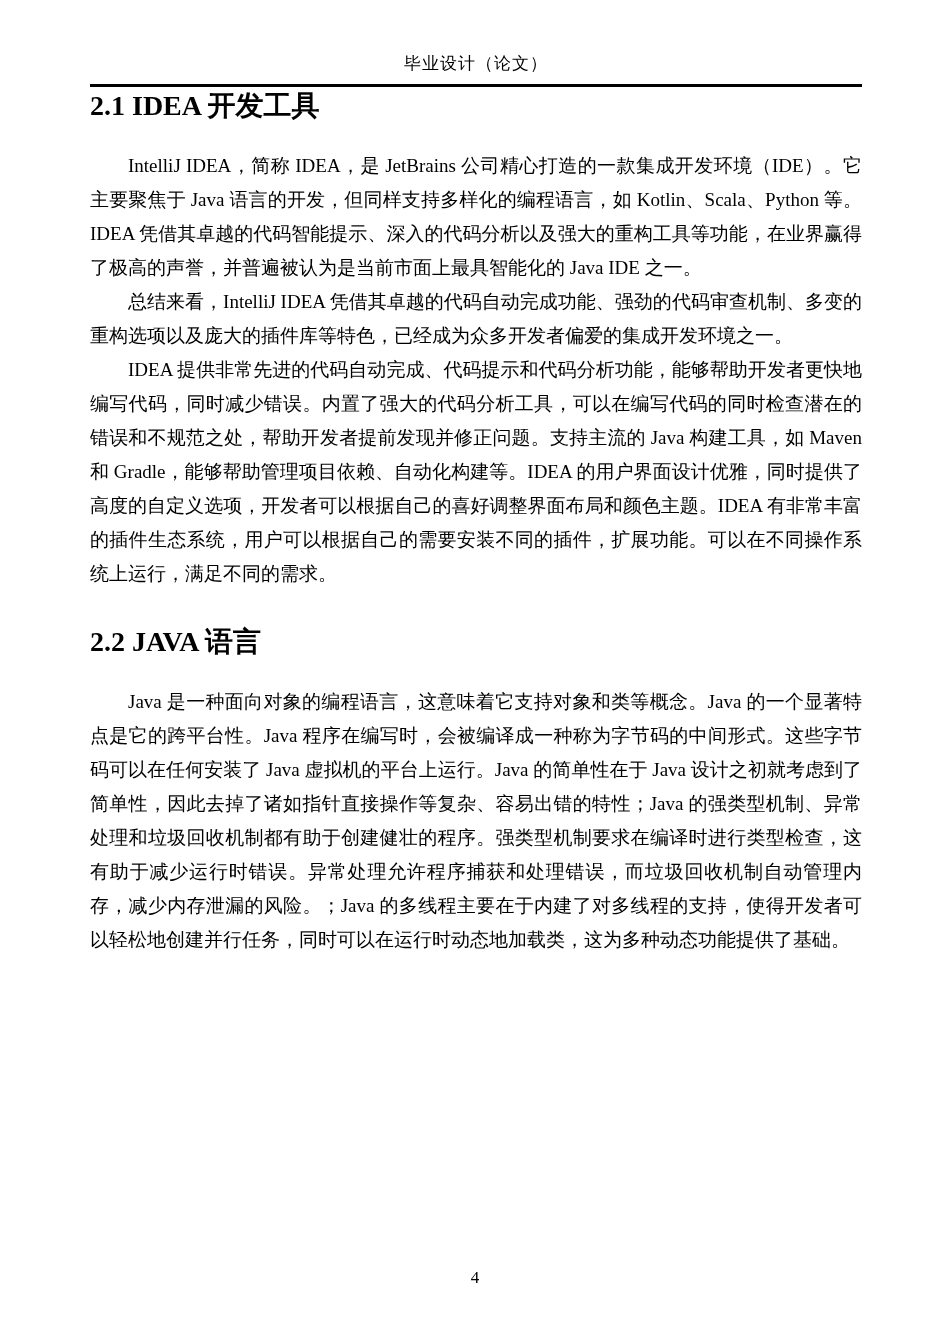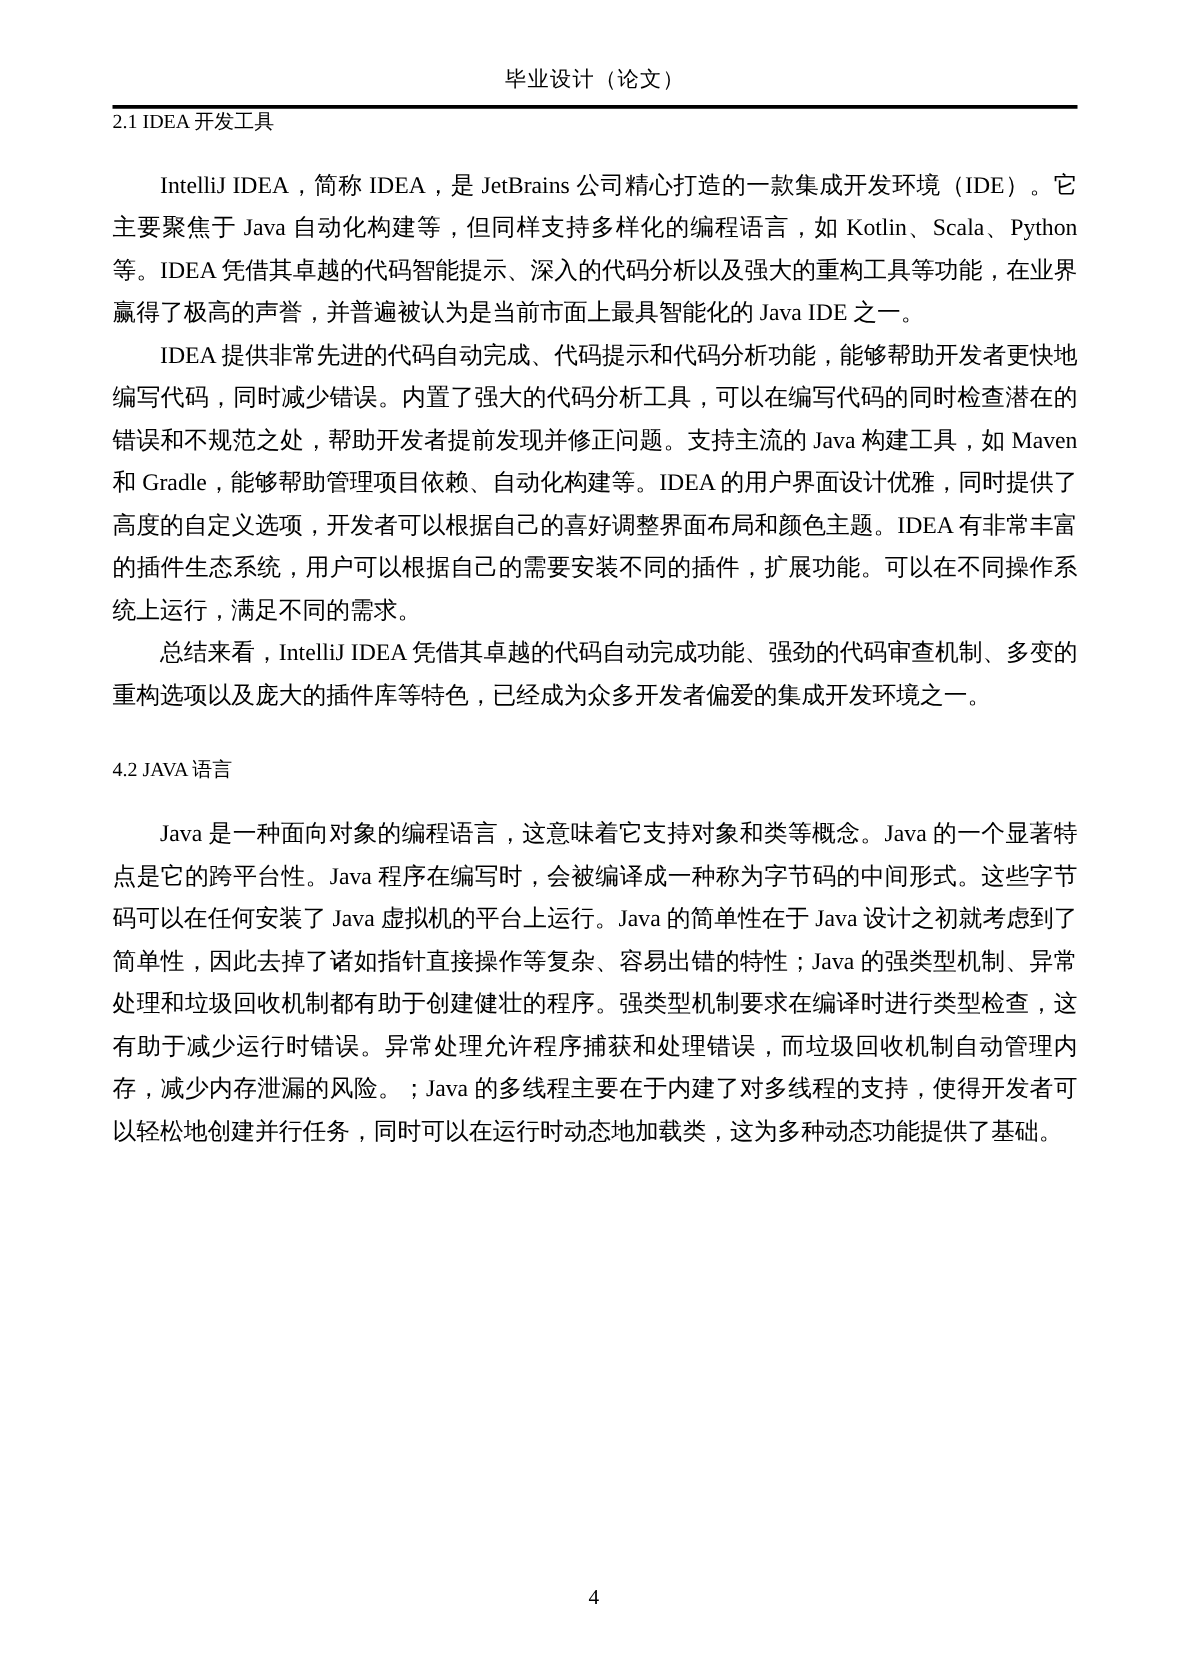--- a/index.html
+++ b/index.html
@@ -27,22 +27,22 @@
     border-bottom: 3px solid #000000;
   }
   .doc-title {
     text-align: center;
     font-size: 24px;
     font-weight: bold;
     margin: 46px 0 44px 0;
     letter-spacing: 1px;
   }
   .section-heading {
-    font-size: 16px;
-    font-weight: normal;
+    font-size: 28px;
+    font-weight: bold;
     margin: 32px 0 24px 0;
   }
   .section-heading.first {
     margin-top: 0;
   }
   .body-para {
     font-size: 19px;
     line-height: 34px;
     text-align: justify;
     text-indent: 2em;
@@ -65,27 +65,27 @@
 </head>
 <body>
 
 <div class="page">
 
   <div class="page-header">毕业设计（论文）</div>
 
 
   <div class="section-heading first">2.1 IDEA 开发工具</div>
 
-  <p class="body-para">IntelliJ IDEA，简称 IDEA，是 JetBrains 公司精心打造的一款集成开发环境（IDE）。它主要聚焦于 Java 自动化构建等，但同样支持多样化的编程语言，如 Kotlin、Scala、Python 等。IDEA 凭借其卓越的代码智能提示、深入的代码分析以及强大的重构工具等功能，在业界赢得了极高的声誉，并普遍被认为是当前市面上最具智能化的 Java IDE 之一。</p>
+  <p class="body-para">IntelliJ IDEA，简称 IDEA，是 JetBrains 公司精心打造的一款集成开发环境（IDE）。它主要聚焦于 Java 语言的开发，但同样支持多样化的编程语言，如 Kotlin、Scala、Python 等。IDEA 凭借其卓越的代码智能提示、深入的代码分析以及强大的重构工具等功能，在业界赢得了极高的声誉，并普遍被认为是当前市面上最具智能化的 Java IDE 之一。</p>
+
+  <p class="body-para">总结来看，IntelliJ IDEA 凭借其卓越的代码自动完成功能、强劲的代码审查机制、多变的重构选项以及庞大的插件库等特色，已经成为众多开发者偏爱的集成开发环境之一。</p>
 
   <p class="body-para">IDEA 提供非常先进的代码自动完成、代码提示和代码分析功能，能够帮助开发者更快地编写代码，同时减少错误。内置了强大的代码分析工具，可以在编写代码的同时检查潜在的错误和不规范之处，帮助开发者提前发现并修正问题。支持主流的 Java 构建工具，如 Maven 和 Gradle，能够帮助管理项目依赖、自动化构建等。IDEA 的用户界面设计优雅，同时提供了高度的自定义选项，开发者可以根据自己的喜好调整界面布局和颜色主题。IDEA 有非常丰富的插件生态系统，用户可以根据自己的需要安装不同的插件，扩展功能。可以在不同操作系统上运行，满足不同的需求。</p>
 
-  <p class="body-para">总结来看，IntelliJ IDEA 凭借其卓越的代码自动完成功能、强劲的代码审查机制、多变的重构选项以及庞大的插件库等特色，已经成为众多开发者偏爱的集成开发环境之一。</p>
-
-  <div class="section-heading">4.2 JAVA 语言</div>
+  <div class="section-heading">2.2 JAVA 语言</div>
 
 
   <p class="body-para">Java 是一种面向对象的编程语言，这意味着它支持对象和类等概念。Java 的一个显著特点是它的跨平台性。Java 程序在编写时，会被编译成一种称为字节码的中间形式。这些字节码可以在任何安装了 Java 虚拟机的平台上运行。Java 的简单性在于 Java 设计之初就考虑到了简单性，因此去掉了诸如指针直接操作等复杂、容易出错的特性；Java 的强类型机制、异常处理和垃圾回收机制都有助于创建健壮的程序。强类型机制要求在编译时进行类型检查，这有助于减少运行时错误。异常处理允许程序捕获和处理错误，而垃圾回收机制自动管理内存，减少内存泄漏的风险。；Java 的多线程主要在于内建了对多线程的支持，使得开发者可以轻松地创建并行任务，同时可以在运行时动态地加载类，这为多种动态功能提供了基础。</p>
 
 
   <div class="page-number">4</div>
 
 </div>
 
 </body></html>

